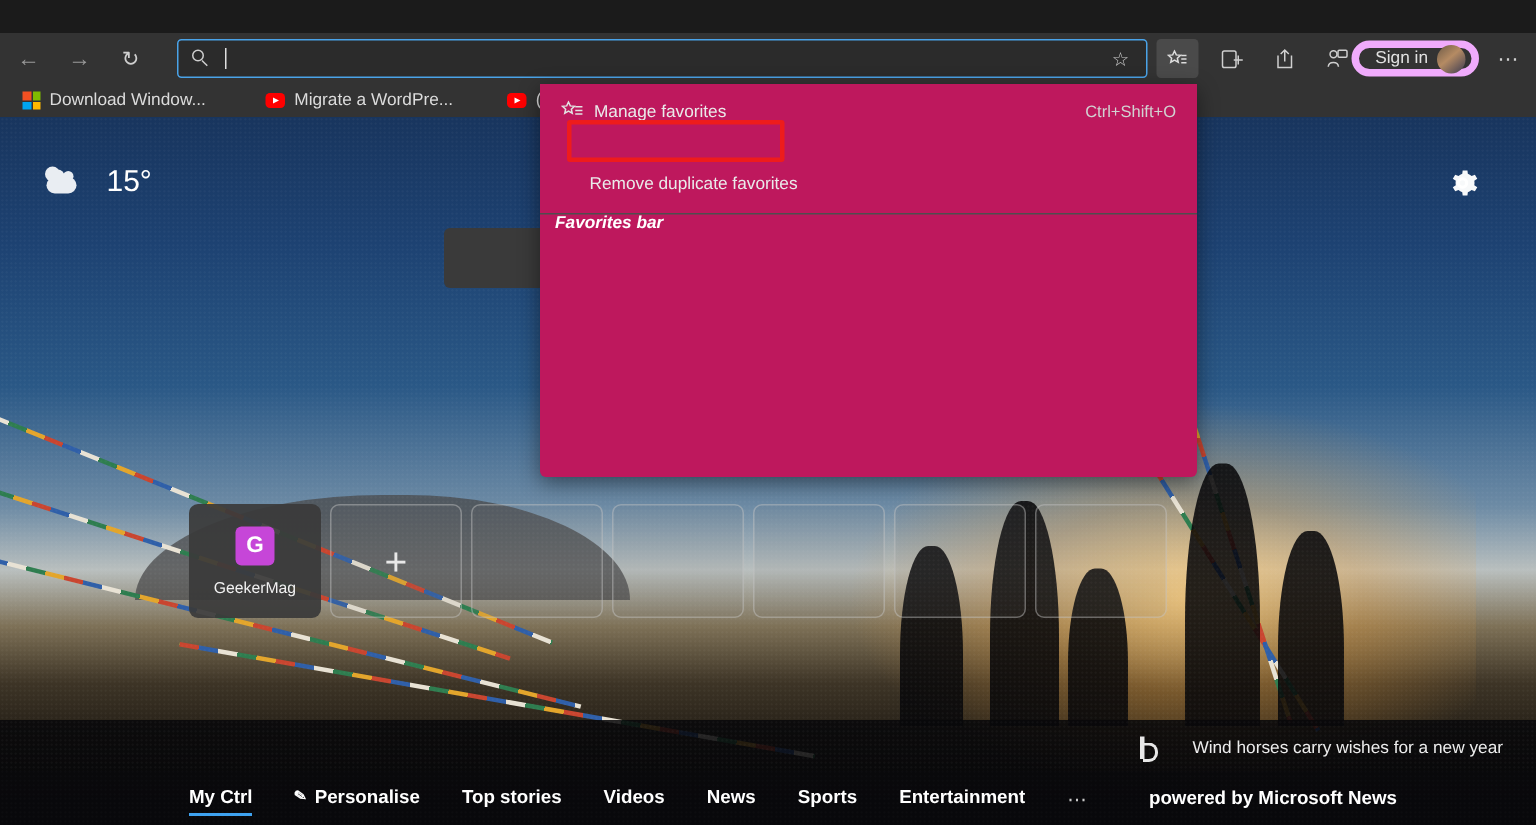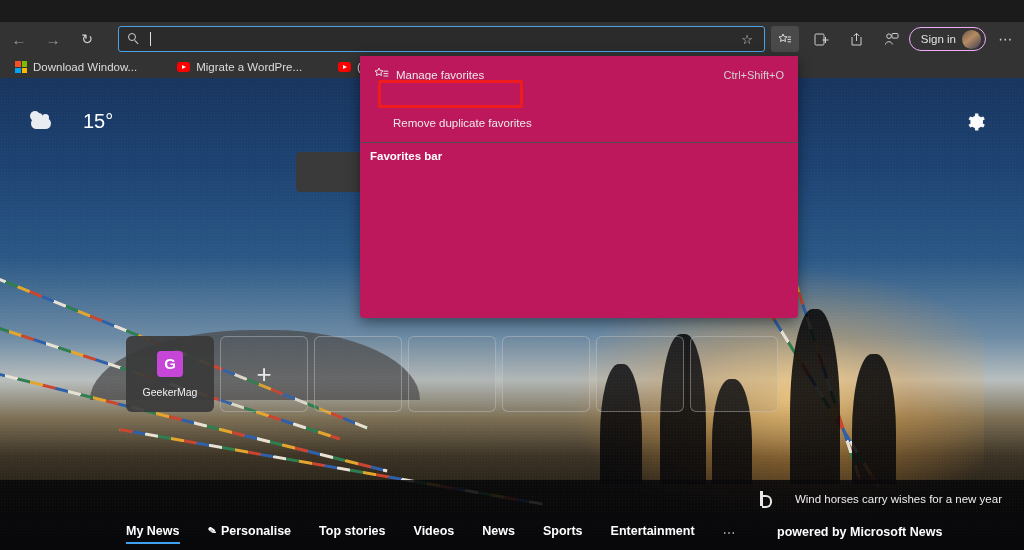--- a/index.html
+++ b/index.html
@@ -100,21 +100,21 @@
     display: flex; align-items: center; justify-content: center; cursor: pointer;
   }
   .tbtn {
     position: absolute; top: 4px; width: 28px; height: 26px; border-radius: 3px;
     display: flex; align-items: center; justify-content: center;
     color: #cfcfcf; cursor: pointer;
   }
   .tbtn.active { background: #4a4a4a; }
   .signin {
     position: absolute; top: 5px; right: 38px; height: 24px;
-    border: 1px solid #f0abfc; border-radius: 13px;
+    border: 5px solid #f0abfc; border-radius: 13px;
     display: flex; align-items: center; gap: 6px; padding: 0 4px 0 11px;
     cursor: pointer;
   }
   .signin-label { color: #e2e2e2; font-size: 11.5px; }
   .avatar {
     width: 19px; height: 19px; border-radius: 50%;
     background: linear-gradient(140deg,#6d5a47 0%,#b58b63 45%,#3a3a52 100%);
   }
   .more-dots {
     position: absolute; top: 4px; right: 4px; width: 28px; height: 26px;
@@ -180,21 +180,21 @@
     border-radius: 50% 45% 0 0 / 100% 100% 0 0;
   }
   .grain {
     position: absolute; inset: 0;
     background-image: radial-gradient(rgba(255,255,255,.035) 0.6px, transparent 0.7px);
     background-size: 3px 3px;
   }
 
   .weather {
     position: absolute; left: 28px; top: 32px;
-    display: flex; align-items: center; gap: 29px; cursor: pointer;
+    display: flex; align-items: center; gap: 17px; cursor: pointer;
   }
   .w-icon { position: relative; width: 26px; height: 22px; }
   .w-sun {
     position: absolute; left: 2px; top: 0px; width: 10px; height: 10px;
     border-radius: 50%; background: #e9edf2;
   }
   .w-cloud {
     position: absolute; left: 3px; top: 7px; width: 20px; height: 11px;
     background: #e9edf2; border-radius: 7px;
   }
@@ -285,21 +285,21 @@
     padding: 0 14px 0 14px; cursor: pointer;
   }
   .mi-ico { width: 17px; flex: 0 0 17px; color: #e2e2e2; font-size: 12px; }
   .mi-label { color: #eaeaea; font-size: 11.5px; flex: 1; margin-left: 5px; }
   .mi-shortcut { color: #d2d2d2; font-size: 11px; }
   .menu-item.second { margin-top: 22px; padding-left: 33px; }
   .menu-sep {
     height: 1px; background: #4e4e4e; margin: 6px 0 0 0;
   }
   .section-head {
-    height: 26px; display: flex; align-items: center; padding-left: 10px;
+    height: 26px; display: flex; align-items: flex-start; padding-left: 10px; font-style: italic;
   }
   .section-head span { color: #ffffff; font-size: 11.5px; font-weight: bold; }
   .redbox {
     position: absolute; left: 18px; top: 24px; width: 145px; height: 28px;
     border: 3px solid #ee1c1c; border-radius: 2px; pointer-events: none;
   }
   .star-list { position: relative; width: 14px; height: 13px; }
   .star-list svg { position: absolute; left: 0; top: 0; }
 </style>
 </head>
@@ -452,21 +452,21 @@
       <div class="tile empty"></div>
     </div>
 
     <div class="caption">
       <span class="bing-ico"></span>
       <span class="caption-text">Wind horses carry wishes for a new year</span>
     </div>
 
     <div class="newsbar">
       <div class="news-item active">
-        <span>My News</span>
+        <span>My Ctrl</span>
       </div>
       <div class="news-item">
         <span class="pencil">✎</span>
         <span>Personalise</span>
       </div>
       <div class="news-item">
         <span>Top stories</span>
       </div>
       <div class="news-item">
         <span>Videos</span>

